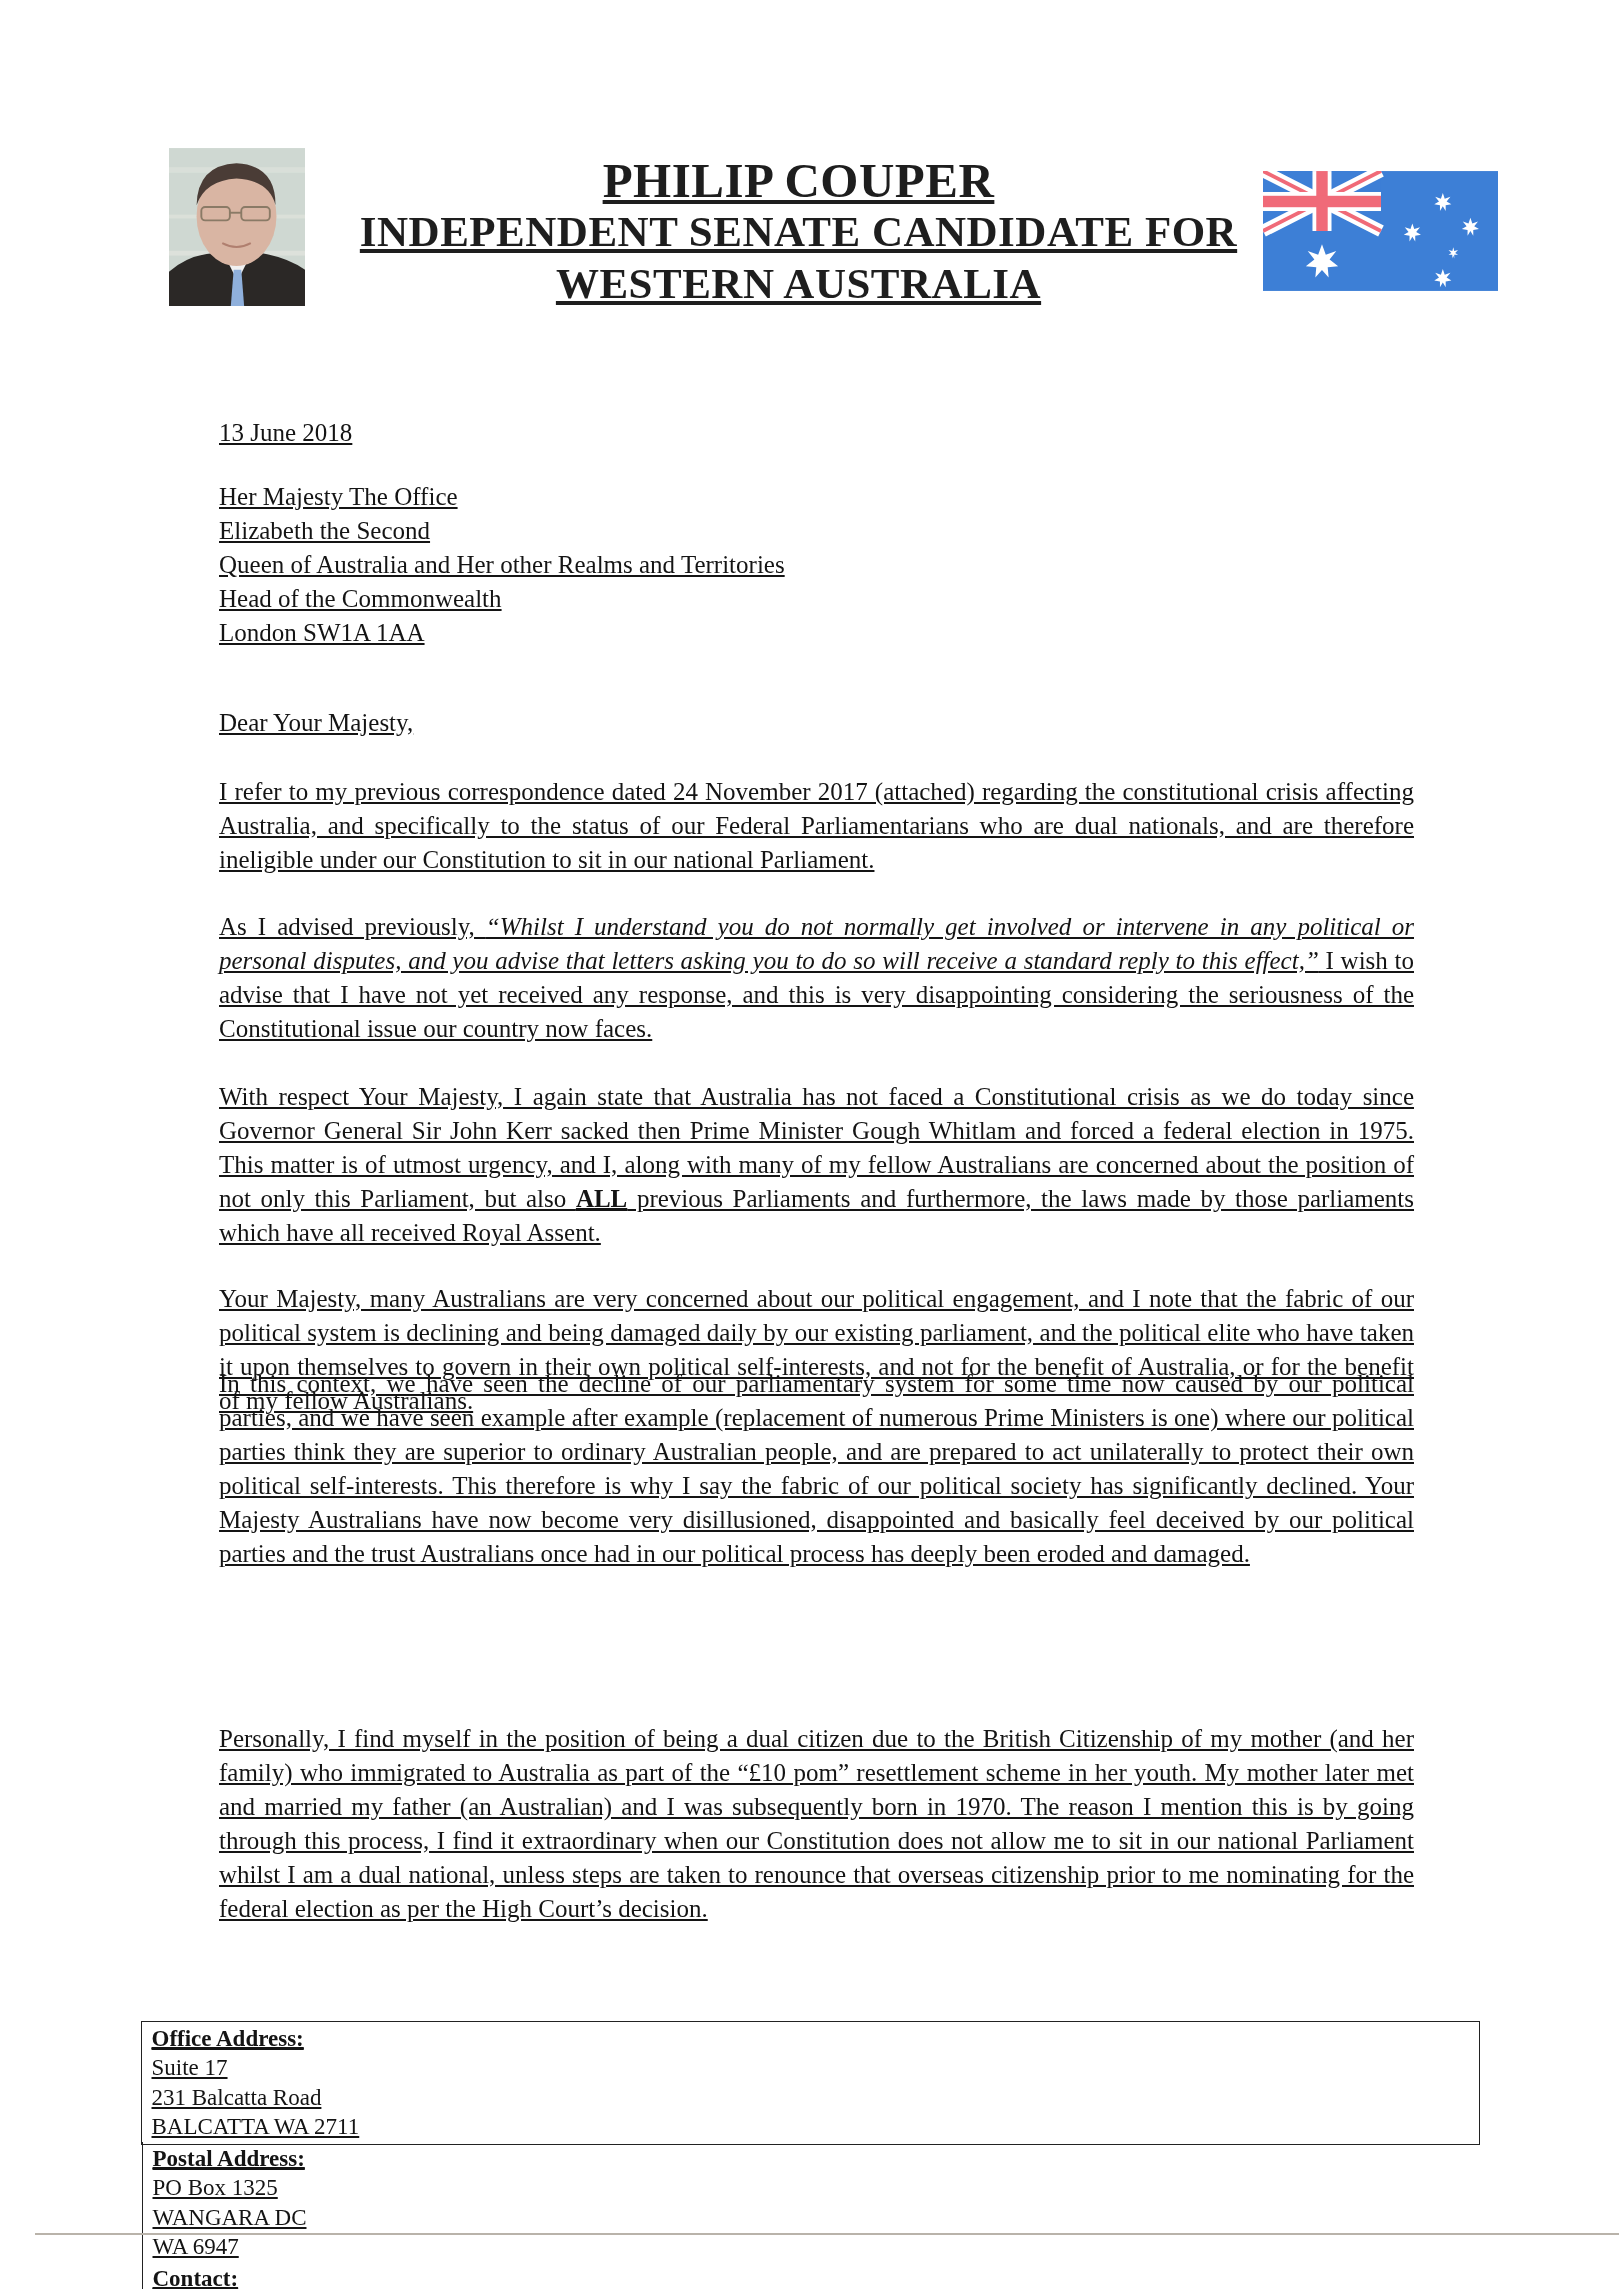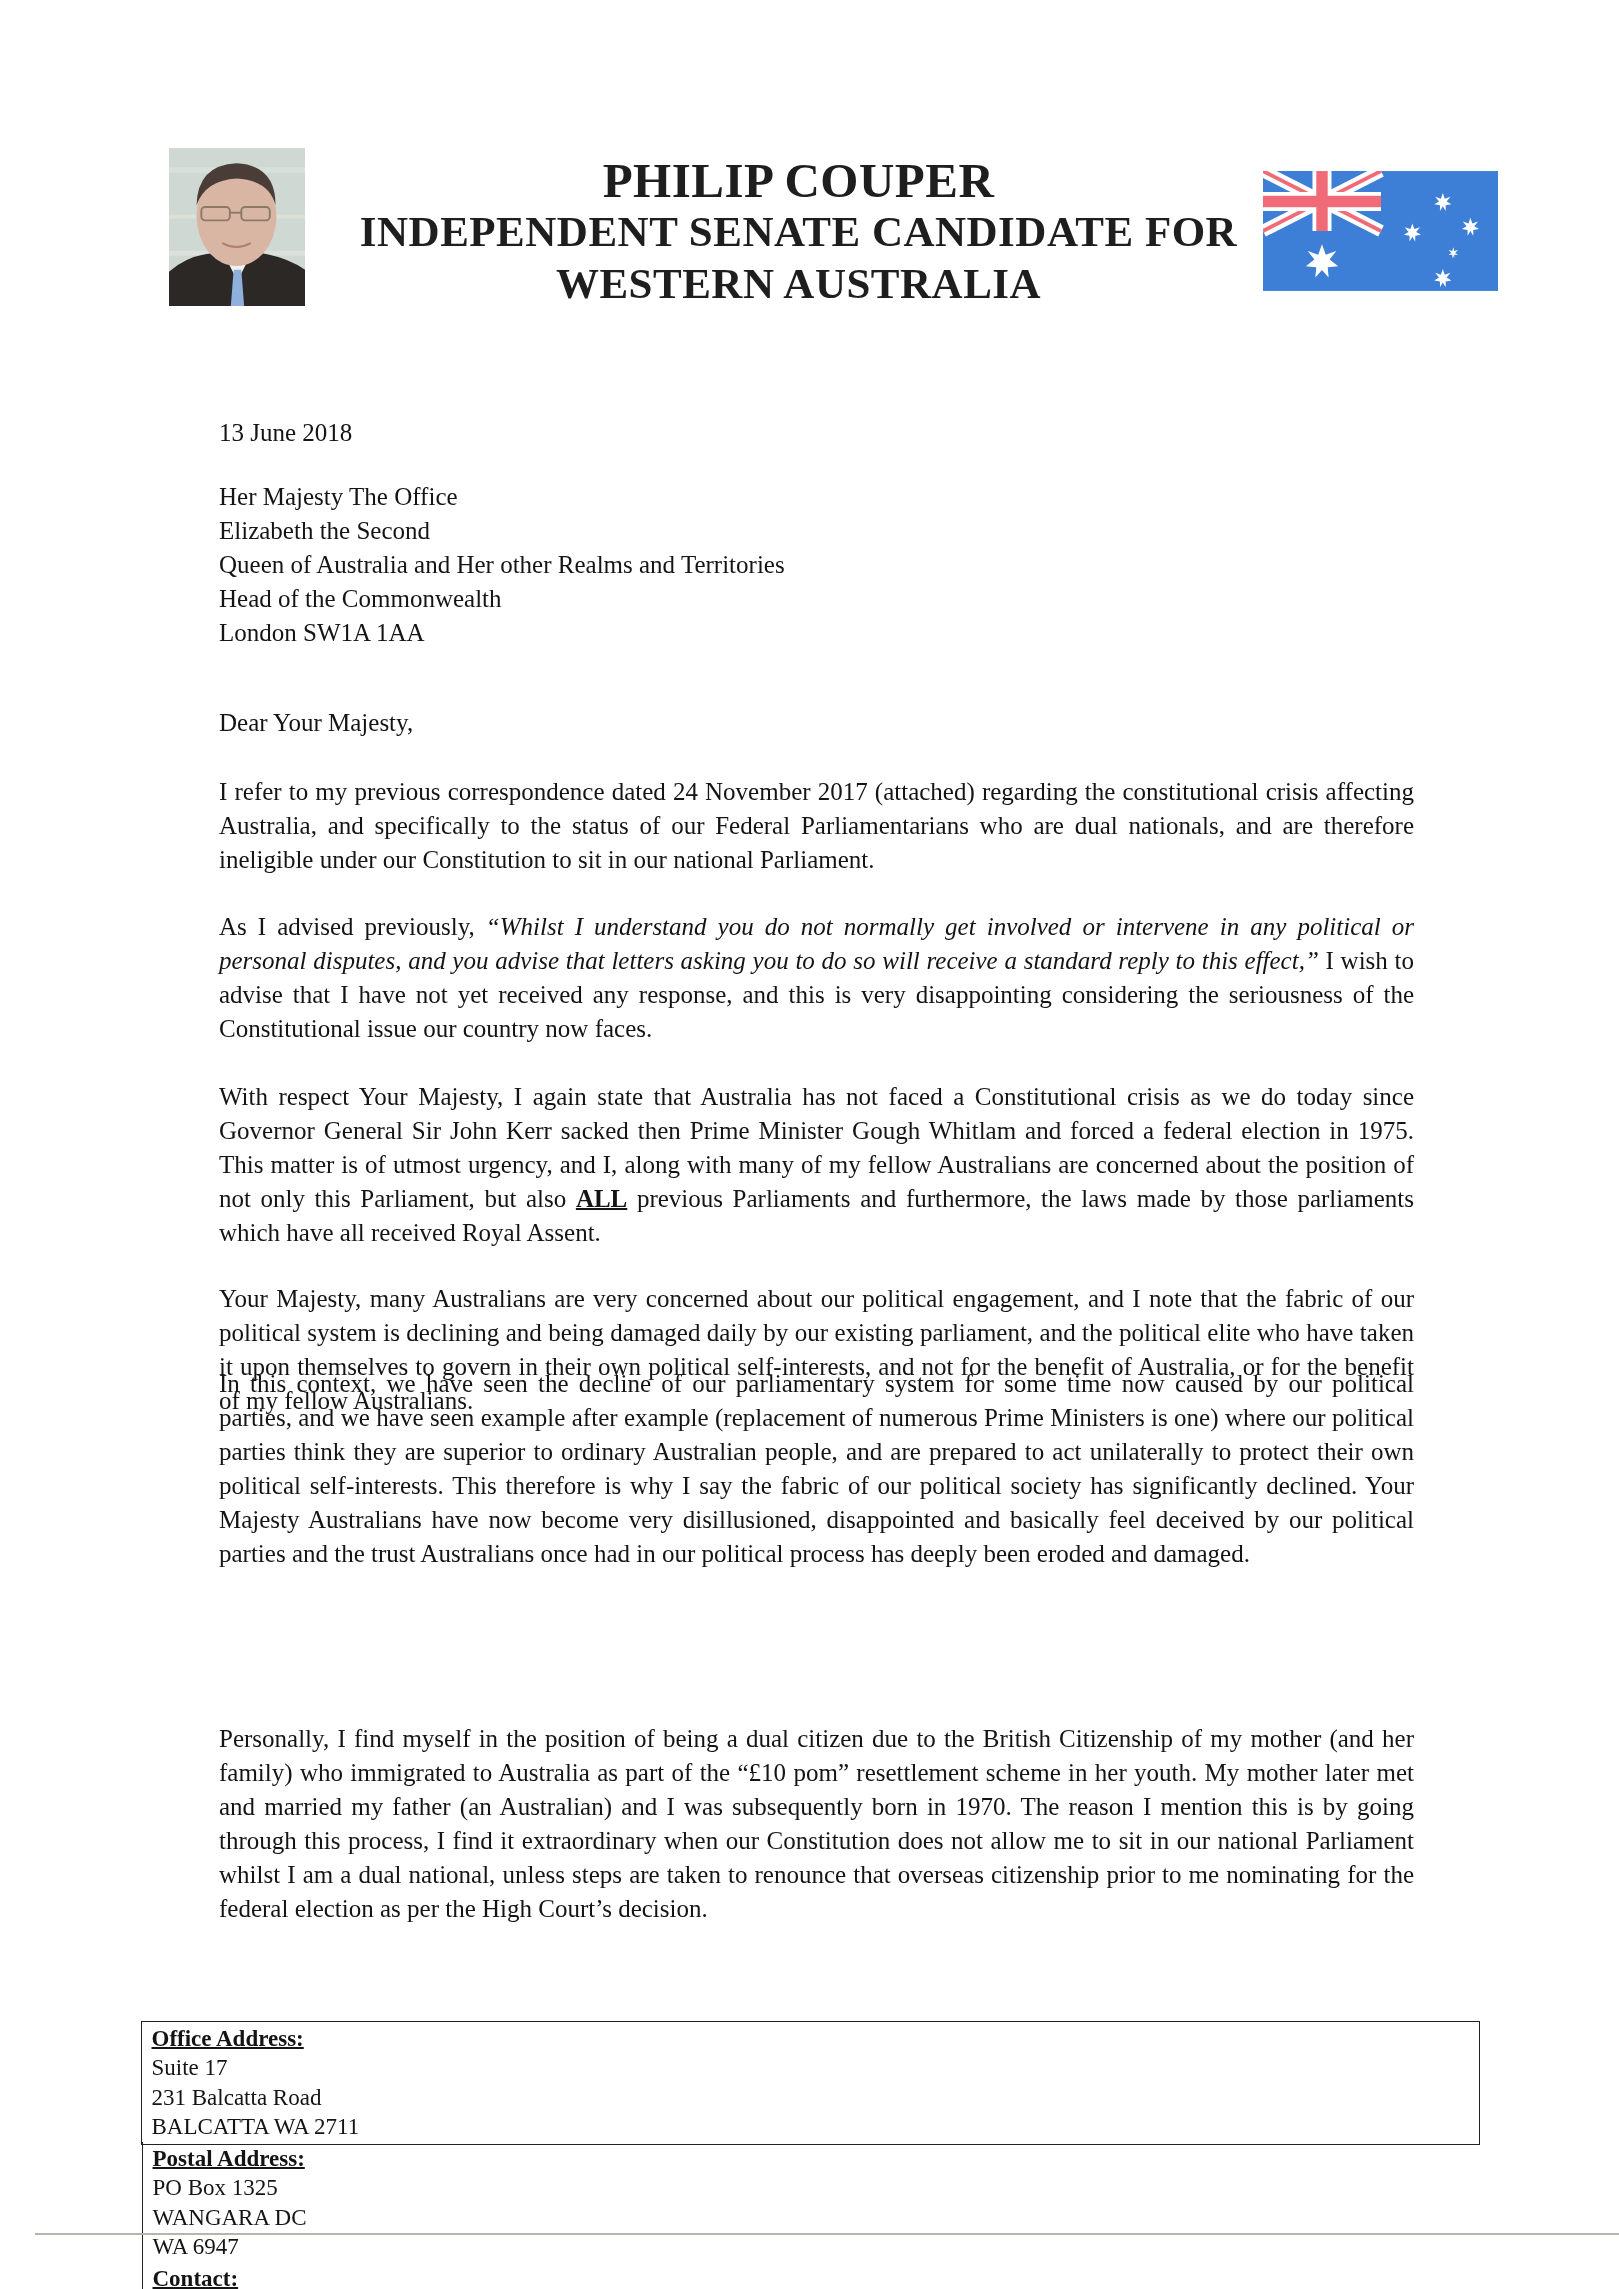--- a/index.html
+++ b/index.html
@@ -1,18 +1,18 @@
 <!DOCTYPE html>
 <html style="font-size:15px"><head>
 <meta charset="utf-8">
 <style>
   html, body { margin: 0; padding: 0; background: #ffffff; }
   body { width: 1620px; height: 2289px; position: relative; overflow: hidden;
          font-family: "Liberation Serif", "DejaVu Serif", serif; color: #141414; }
-  .abs { position: absolute; }
+  .abs { position: absolute; text-decoration: underline; }
   #photo { left: 169px; top: 148px; width: 136px; height: 158px; overflow: hidden; }
   #flag { left: 1263px; top: 171px; width: 235px; height: 120px; }
   .hdr { left: 323px; width: 951px; text-align: center; font-weight: bold;
          color: #1e1e1e; letter-spacing: 0.5px; white-space: nowrap; }
   #h-name { top: 154px; font-size: 49px; line-height: 53px; }
   #h-sub1 { top: 207px; font-size: 43px; line-height: 49px; }
   #h-sub2 { top: 259px; font-size: 43px; line-height: 49px; }
   .txt { left: 219px; width: 1195px; font-size: 25px; line-height: 34px; }
   .para { text-align: justify; text-align-last: left; }
   .para i { font-style: italic; }

